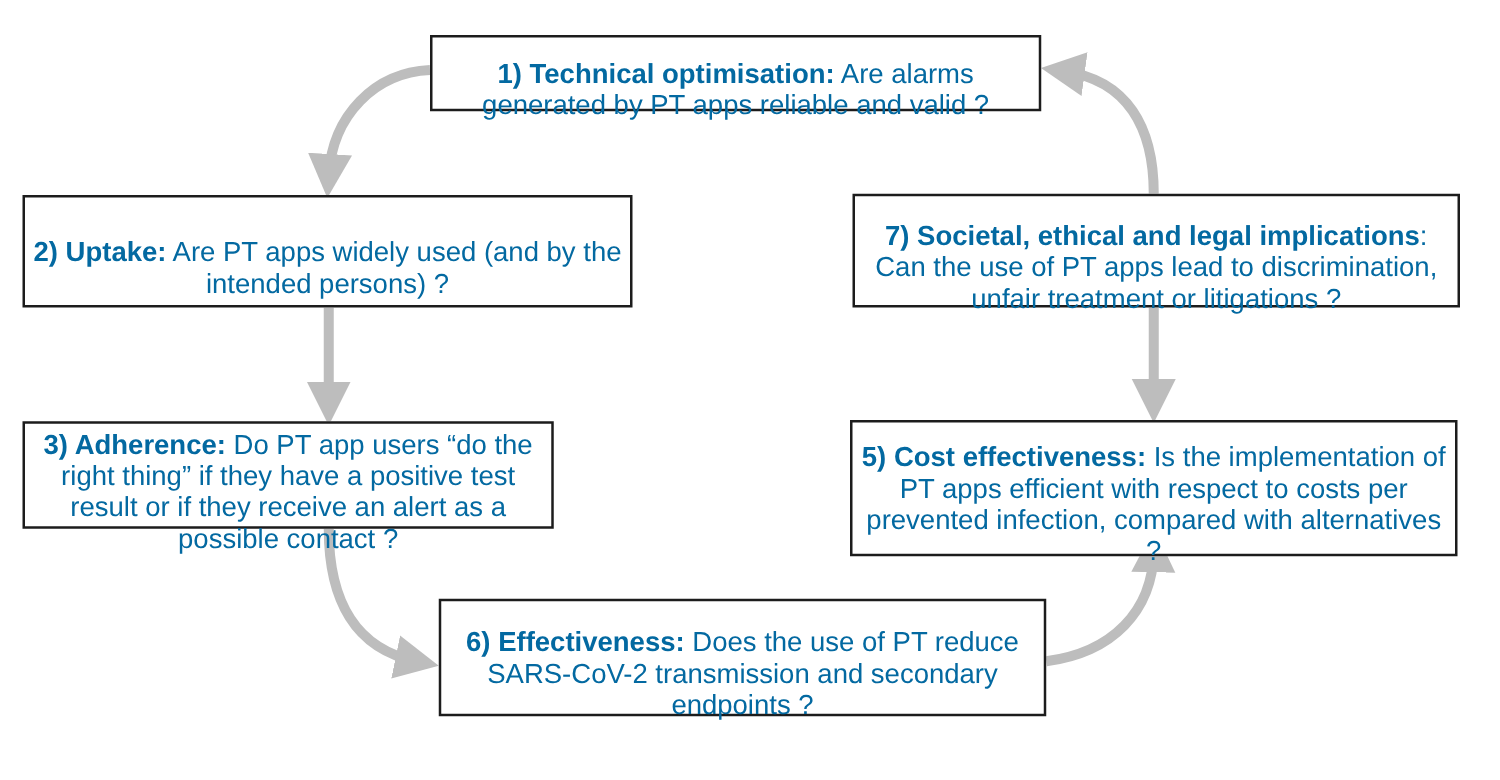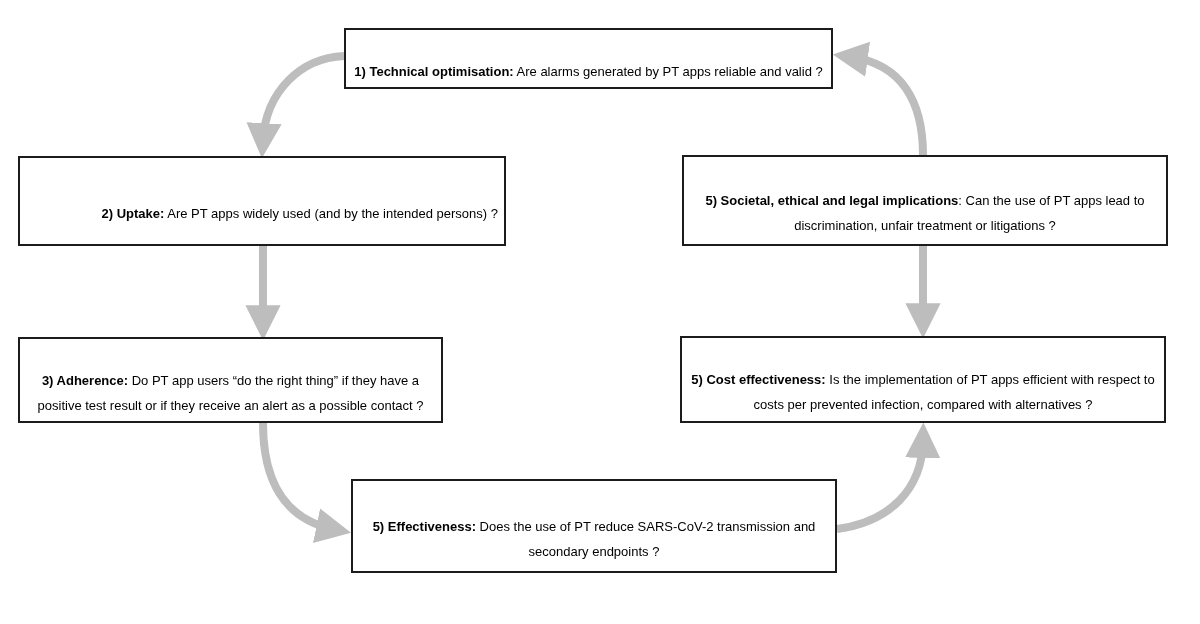--- a/index.html
+++ b/index.html
@@ -27,35 +27,35 @@
     box-sizing: border-box;
     border: 2px solid #1c1c1c;
     background: #ffffff;
     display: flex;
     align-items: center;
     justify-content: center;
     text-align: center;
     z-index: 5;
   }
   .node-text {
-    font-size: 13px;
+    font-size: 22px;
     line-height: 25px;
-    color: #000000;
+    color: #0369a1;
     padding: 0 6px;
     white-space: pre-line;
   }
   .node-text b {
     font-weight: bold;
   }
   
   #node-1 { left: 344px; top: 28px;  width: 489px; height: 61px; }
   #node-2 { left: 18px;  top: 156px; width: 488px; height: 90px; justify-content: flex-end; }
   #node-3 { left: 18px;  top: 337px; width: 425px; height: 86px; }
   #node-4 { left: 351px; top: 479px; width: 486px; height: 94px; }
-  #node-5 { left: 680px; top: 336px; width: 486px; height: 87px; }
+  #node-5 { left: 680px; top: 336px; width: 486px; height: 109px; }
   #node-6 { left: 682px; top: 155px; width: 486px; height: 91px; }
 </style>
 </head>
 <body>
 
 <div id="canvas">
 
   <svg id="arrow-layer" viewBox="0 0 1200 624">
     <defs>
       <marker id="ah" markerWidth="5" markerHeight="5" refX="2.1" refY="2.5" orient="auto" markerUnits="strokeWidth">
@@ -89,29 +89,29 @@
   </div>
 
   <div class="node" id="node-3">
     <div class="node-text">
       <b>3) Adherence:</b><span> Do PT app users “do the right thing” if they have a positive test result or if they receive an alert as a possible contact ?</span>
     </div>
   </div>
 
   <div class="node" id="node-4">
     <div class="node-text">
-      <b>5) Effectiveness:</b><span> Does the use of PT reduce SARS-CoV-2 transmission and secondary endpoints ?</span>
+      <b>6) Effectiveness:</b><span> Does the use of PT reduce SARS-CoV-2 transmission and secondary endpoints ?</span>
     </div>
   </div>
 
   <div class="node" id="node-5">
     <div class="node-text">
       <b>5) Cost effectiveness:</b><span> Is the implementation of PT apps efficient with respect to costs per prevented infection, compared with alternatives ?</span>
     </div>
   </div>
 
   <div class="node" id="node-6">
     <div class="node-text">
-      <b>5) Societal, ethical and legal implications</b><span>: Can the use of PT apps lead to discrimination, unfair treatment or litigations ?</span>
+      <b>7) Societal, ethical and legal implications</b><span>: Can the use of PT apps lead to discrimination, unfair treatment or litigations ?</span>
     </div>
   </div>
 
 </div>
 
 </body></html>

